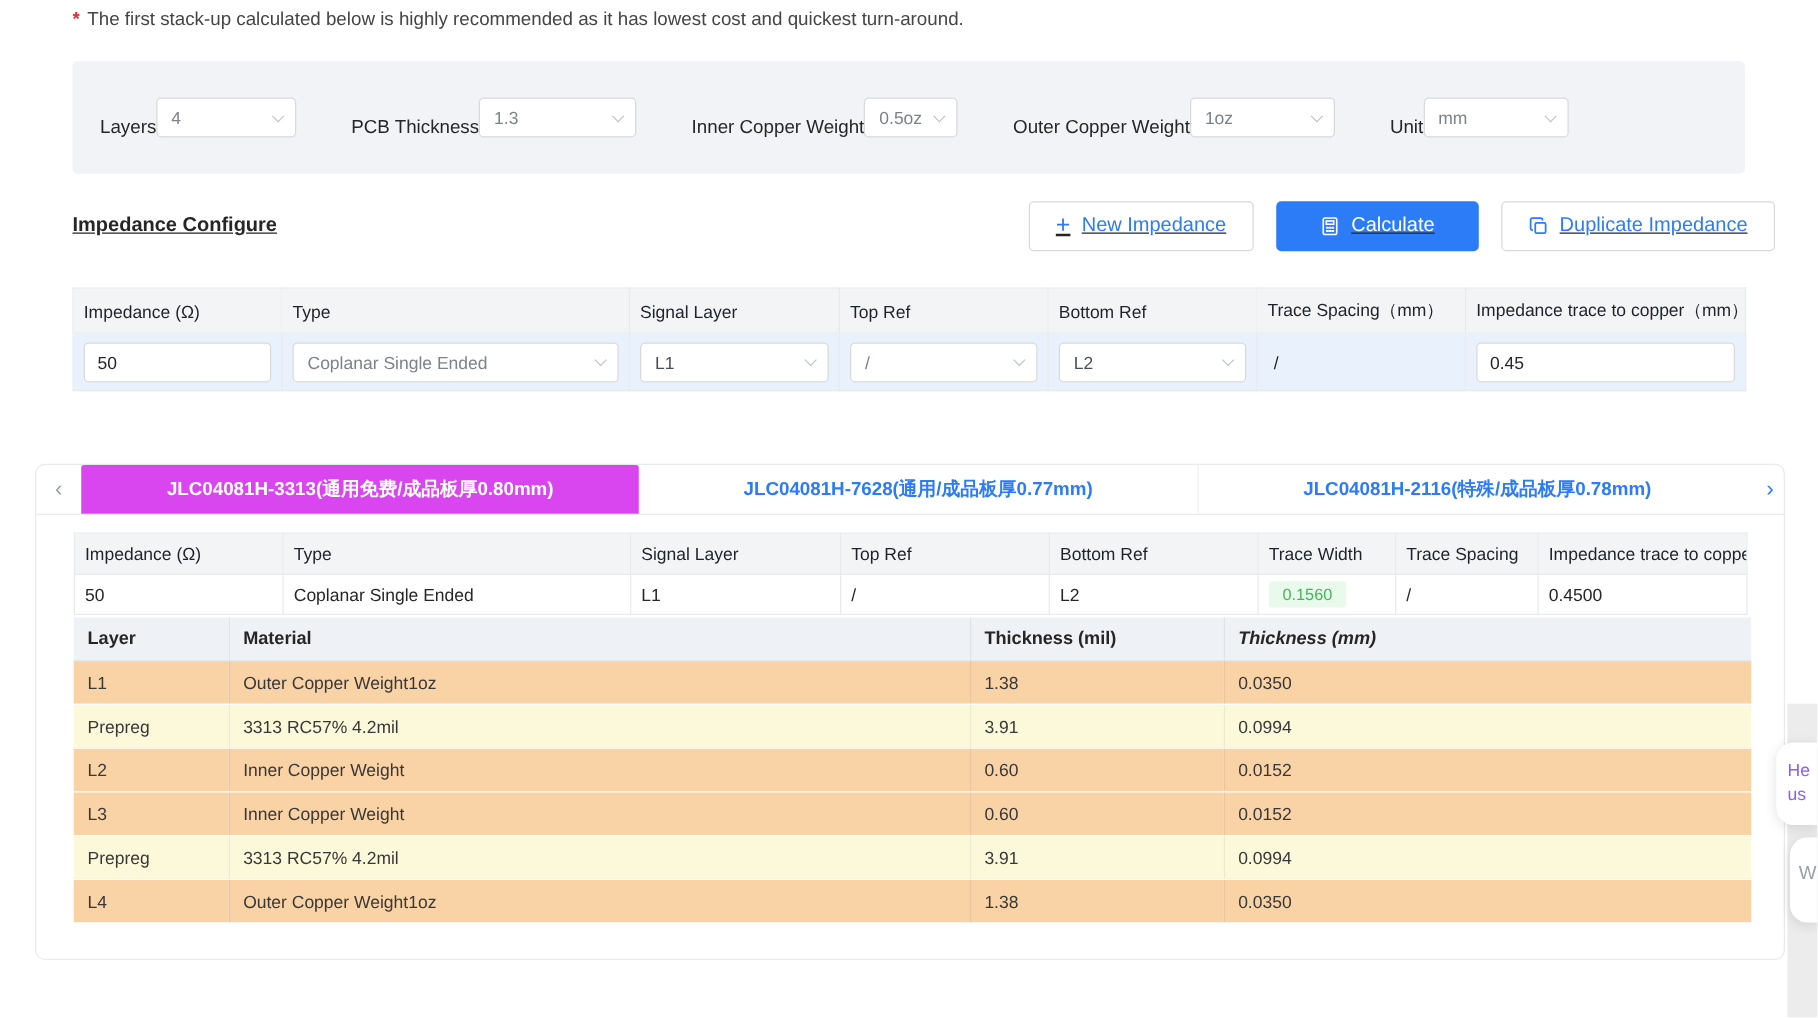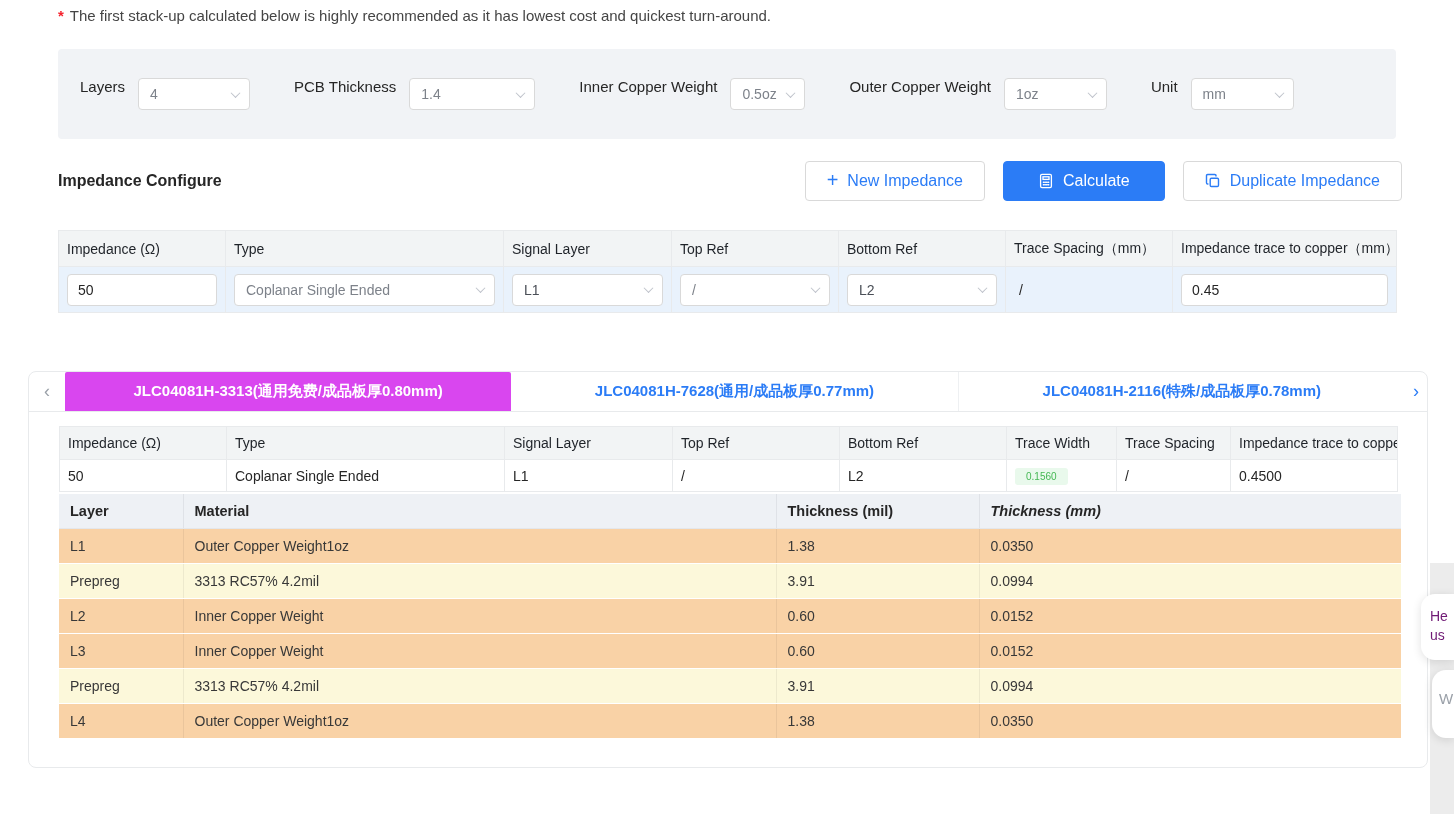--- a/index.html
+++ b/index.html
@@ -10,36 +10,36 @@
     font-size:14px;
   }
   
   .note { margin:7px 58px 0 58px; font-size:15px; color:#454545; }
   .note .star { color:#f5222d; margin-right:6px; font-weight:700; }
   
   .config-panel {
     margin:25px 58px 0 58px; height:90px; background:#f1f3f6; border-radius:4px;
     display:flex; align-items:center; padding:0 22px; gap:44px;
   }
-  .cfg-field { display:flex; align-items:flex-start; gap:13px; }
+  .cfg-field { display:flex; align-items:flex-end; }
   .cfg-field .lbl { font-size:15px; color:#262626; white-space:nowrap; }
   .sel {
     height:32px; background:#fff; border:1px solid #d9d9d9; border-radius:4px;
     display:flex; align-items:center; justify-content:space-between;
     padding:0 10px 0 11px; color:#7d828a; font-size:14px; cursor:pointer; min-width:0;
   }
   .sel > span { overflow:hidden; white-space:nowrap; }
   .chev {
     width:7px; height:7px; border-right:1.4px solid #bfc3cb; border-bottom:1.4px solid #bfc3cb;
     transform:rotate(45deg) translate(-1px,-1px); flex:0 0 auto; margin-left:8px;
   }
-  .w-112{width:112px} .w-126{width:126px} .w-95{width:75px} .w-100{width:103px}
+  .w-112{width:112px} .w-126{width:126px} .w-95{width:75px} .w-100{width:116px}
   
   .section-head {
-    margin:22px 52px 0 58px; display:flex; align-items:center; height:40px;
+    margin:22px 34px 0 58px; display:flex; align-items:center; height:40px;text-decoration:underline;
   }
   .section-head h2 { font-size:16px; font-weight:700; color:#262626; }
   .head-btns { margin-left:auto; display:flex; gap:18px; }
   .btn {
     height:40px; border-radius:4px; font-size:16px; display:flex; align-items:center;
     gap:9px; padding:0 21px; cursor:pointer; border:1px solid #d9d9d9; background:#fff;
     color:#2b7cf6; font-family:inherit;
   }
   .btn.primary { background:#2b7cf6; border-color:#2b7cf6; color:#fff; padding:0 34px; }
   .btn .plus { font-size:20px; font-weight:400; line-height:1; margin-top:-2px; }
@@ -81,21 +81,21 @@
   .tab.active { background:#d946ef; color:#fff; border-left:none; border-radius:2px 2px 0 0; }
   .tab.active + .tab { border-left:none;text-align:right; }
   .card-body { padding:14px 28px 28px 30px; }
   
   .res-table { width:1338px; }
   .res-table th, .res-table td { border:1px solid #e8eaec; text-align:left; padding:0 8px; }
   .res-table th { background:#f2f4f5; height:33px; font-weight:400; font-size:14px; color:#1f2329; white-space:nowrap; overflow:hidden;}
   .res-table td { height:32px; font-size:14px; color:#262626; background:#fff; }
   .pill {
     display:inline-block; background:#e9f9ec; color:#45b854; border-radius:3px;
-    padding:3px 11px; font-size:10px;
+    padding:3px 11px; font-size:13px;
   }
   
   .stk-table { width:1342px; margin-top:2px; }
   .stk-table th {
     background:#eef1f5; height:34px; font-weight:700; font-size:14.5px; color:#262626;
     text-align:left; padding:0 11px; border-right:1px solid #dfe2e7; border-bottom:1px solid #e4e7eb;
   }
   .stk-table th:last-child { border-right:none;font-style:italic; }
   .stk-table td {
     height:35px; font-size:14px; color:#383838; padding:0 11px;
@@ -105,21 +105,21 @@
   .row-copper td { background:#f9d2a6; }
   .row-prepreg td { background:#fcf8da; }
   .row-core td { background:#eaf2cd; }
   
   .side-strip { position:absolute; right:0; top:563px; width:24px; height:251px; background:#ececec; }
   .side-card {
     position:absolute; background:#fff; border-radius:14px 0 0 14px;
     box-shadow:0 2px 10px rgba(0,0,0,0.12); overflow:hidden;
   }
   .side-card.help { right:0; top:594px; width:33px; height:66px; padding:13px 0 0 9px;
-    font-size:14px; color:#701a75; line-height:19px; }
+    font-size:14px; color:#8b5cf6; line-height:19px; }
   .side-card.w { right:0; top:670px; width:22px; height:68px; padding:20px 0 0 7px;
     font-size:15px; color:#9aa0a8; }
 </style>
 </head>
 <body>
 
 <div class="note">
   <span class="star">*</span><span>The first stack-up calculated below is highly recommended as it has lowest cost and quickest turn-around.</span>
 </div>
 
@@ -127,21 +127,21 @@
   <div class="cfg-field">
     <span class="lbl">Layers</span>
     <div class="sel w-112">
       <span>4</span>
         <i class="chev"></i>
     </div>
   </div>
   <div class="cfg-field">
     <span class="lbl">PCB Thickness</span>
     <div class="sel w-126">
-      <span>1.4</span>
+      <span>1.3</span>
         <i class="chev"></i>
     </div>
   </div>
   <div class="cfg-field">
     <span class="lbl">Inner Copper Weight</span>
     <div class="sel w-95">
       <span>0.5oz</span>
         <i class="chev"></i>
     </div>
   </div>

